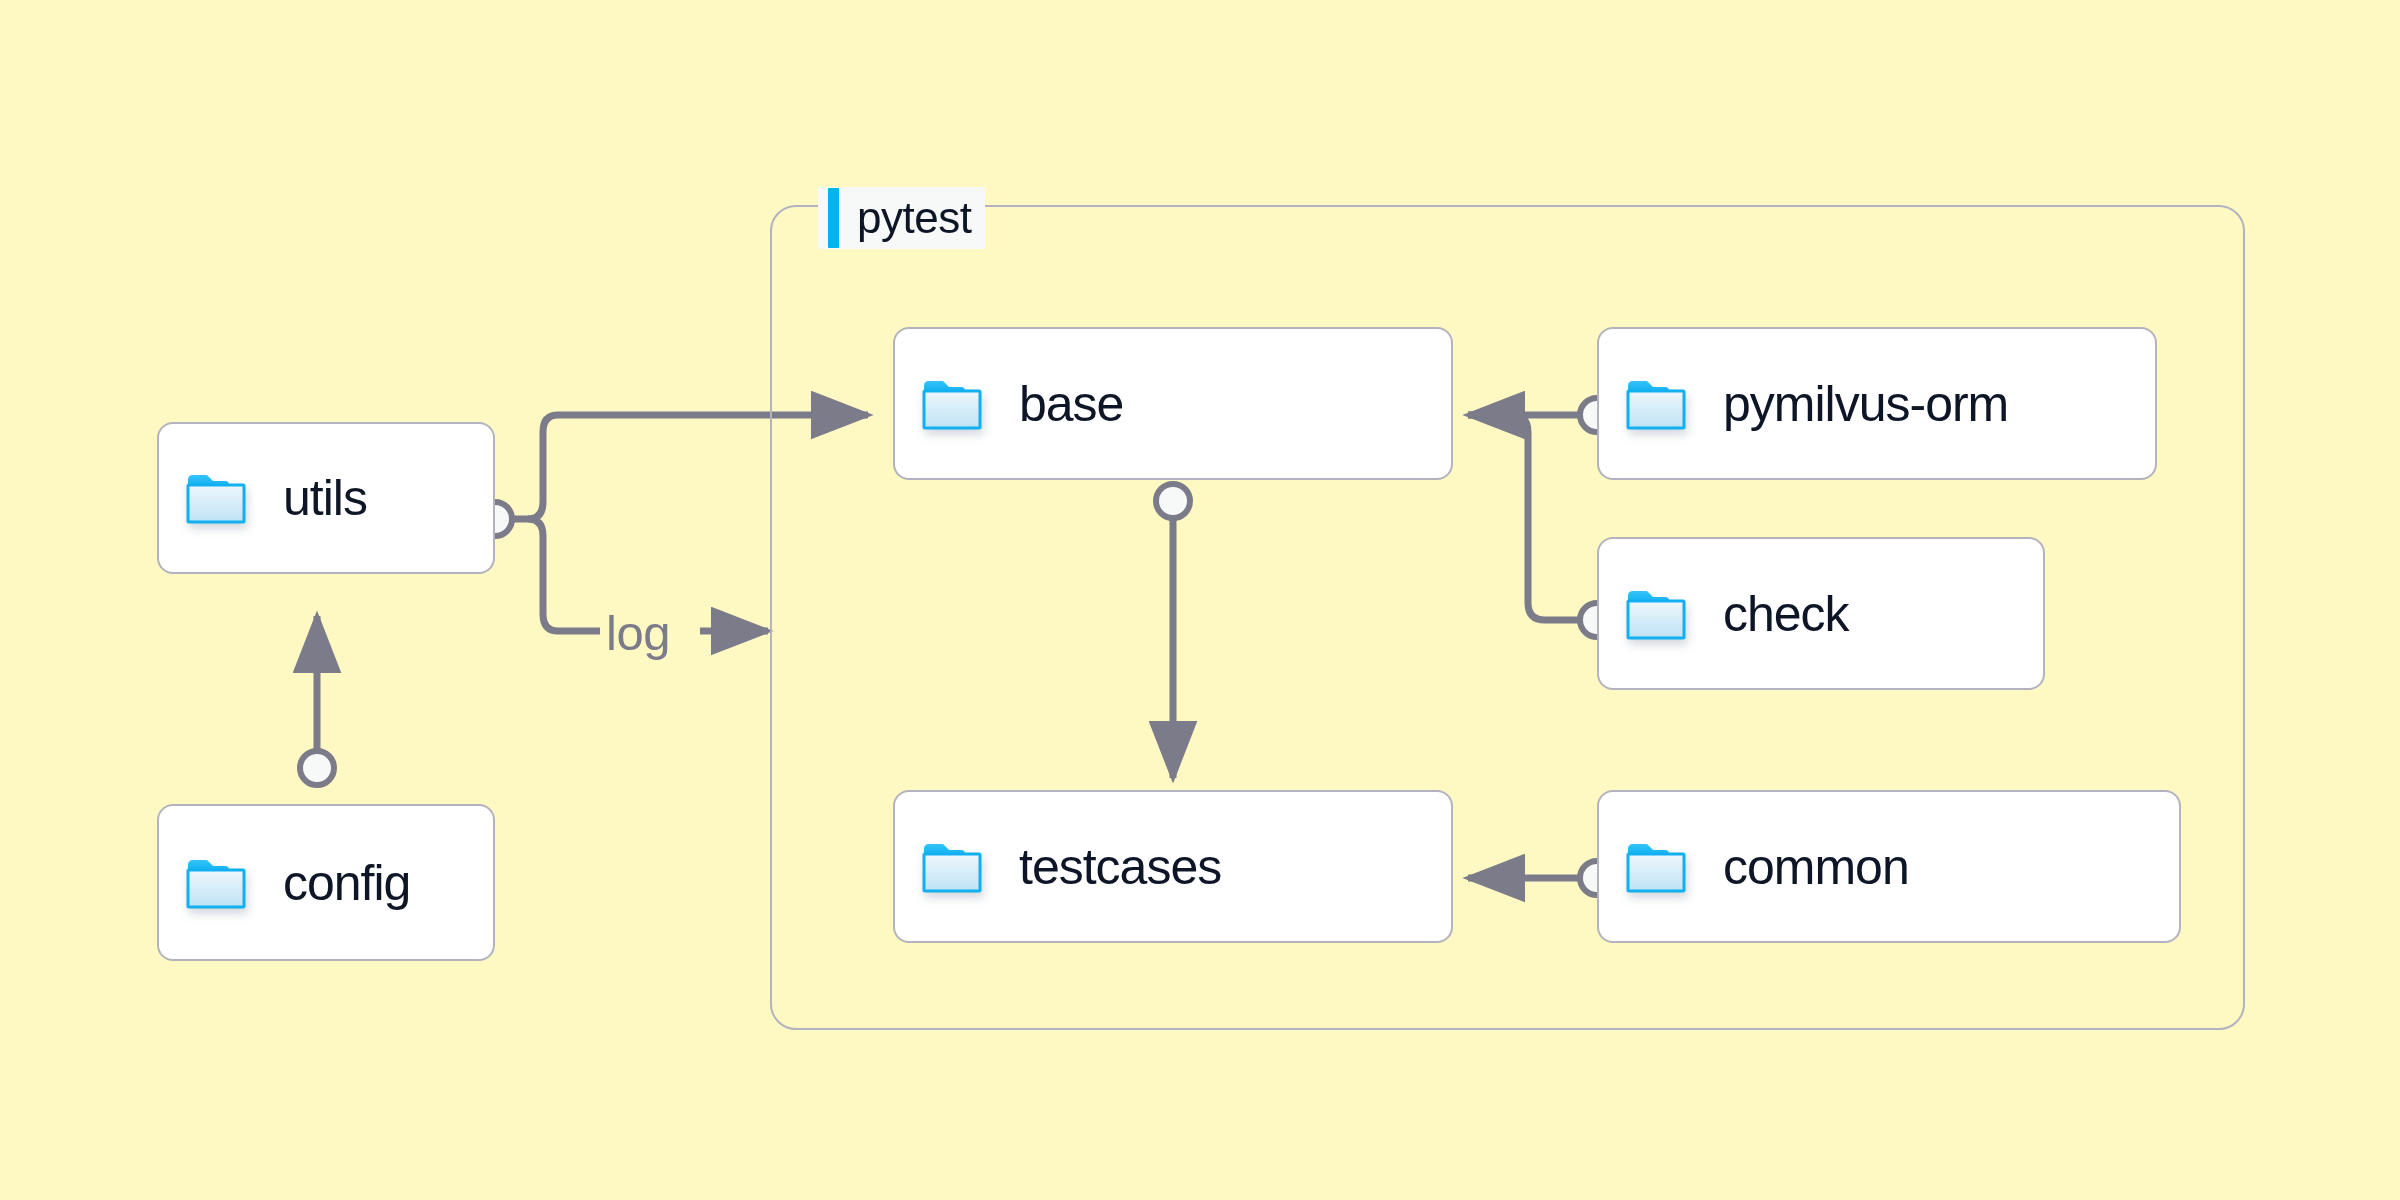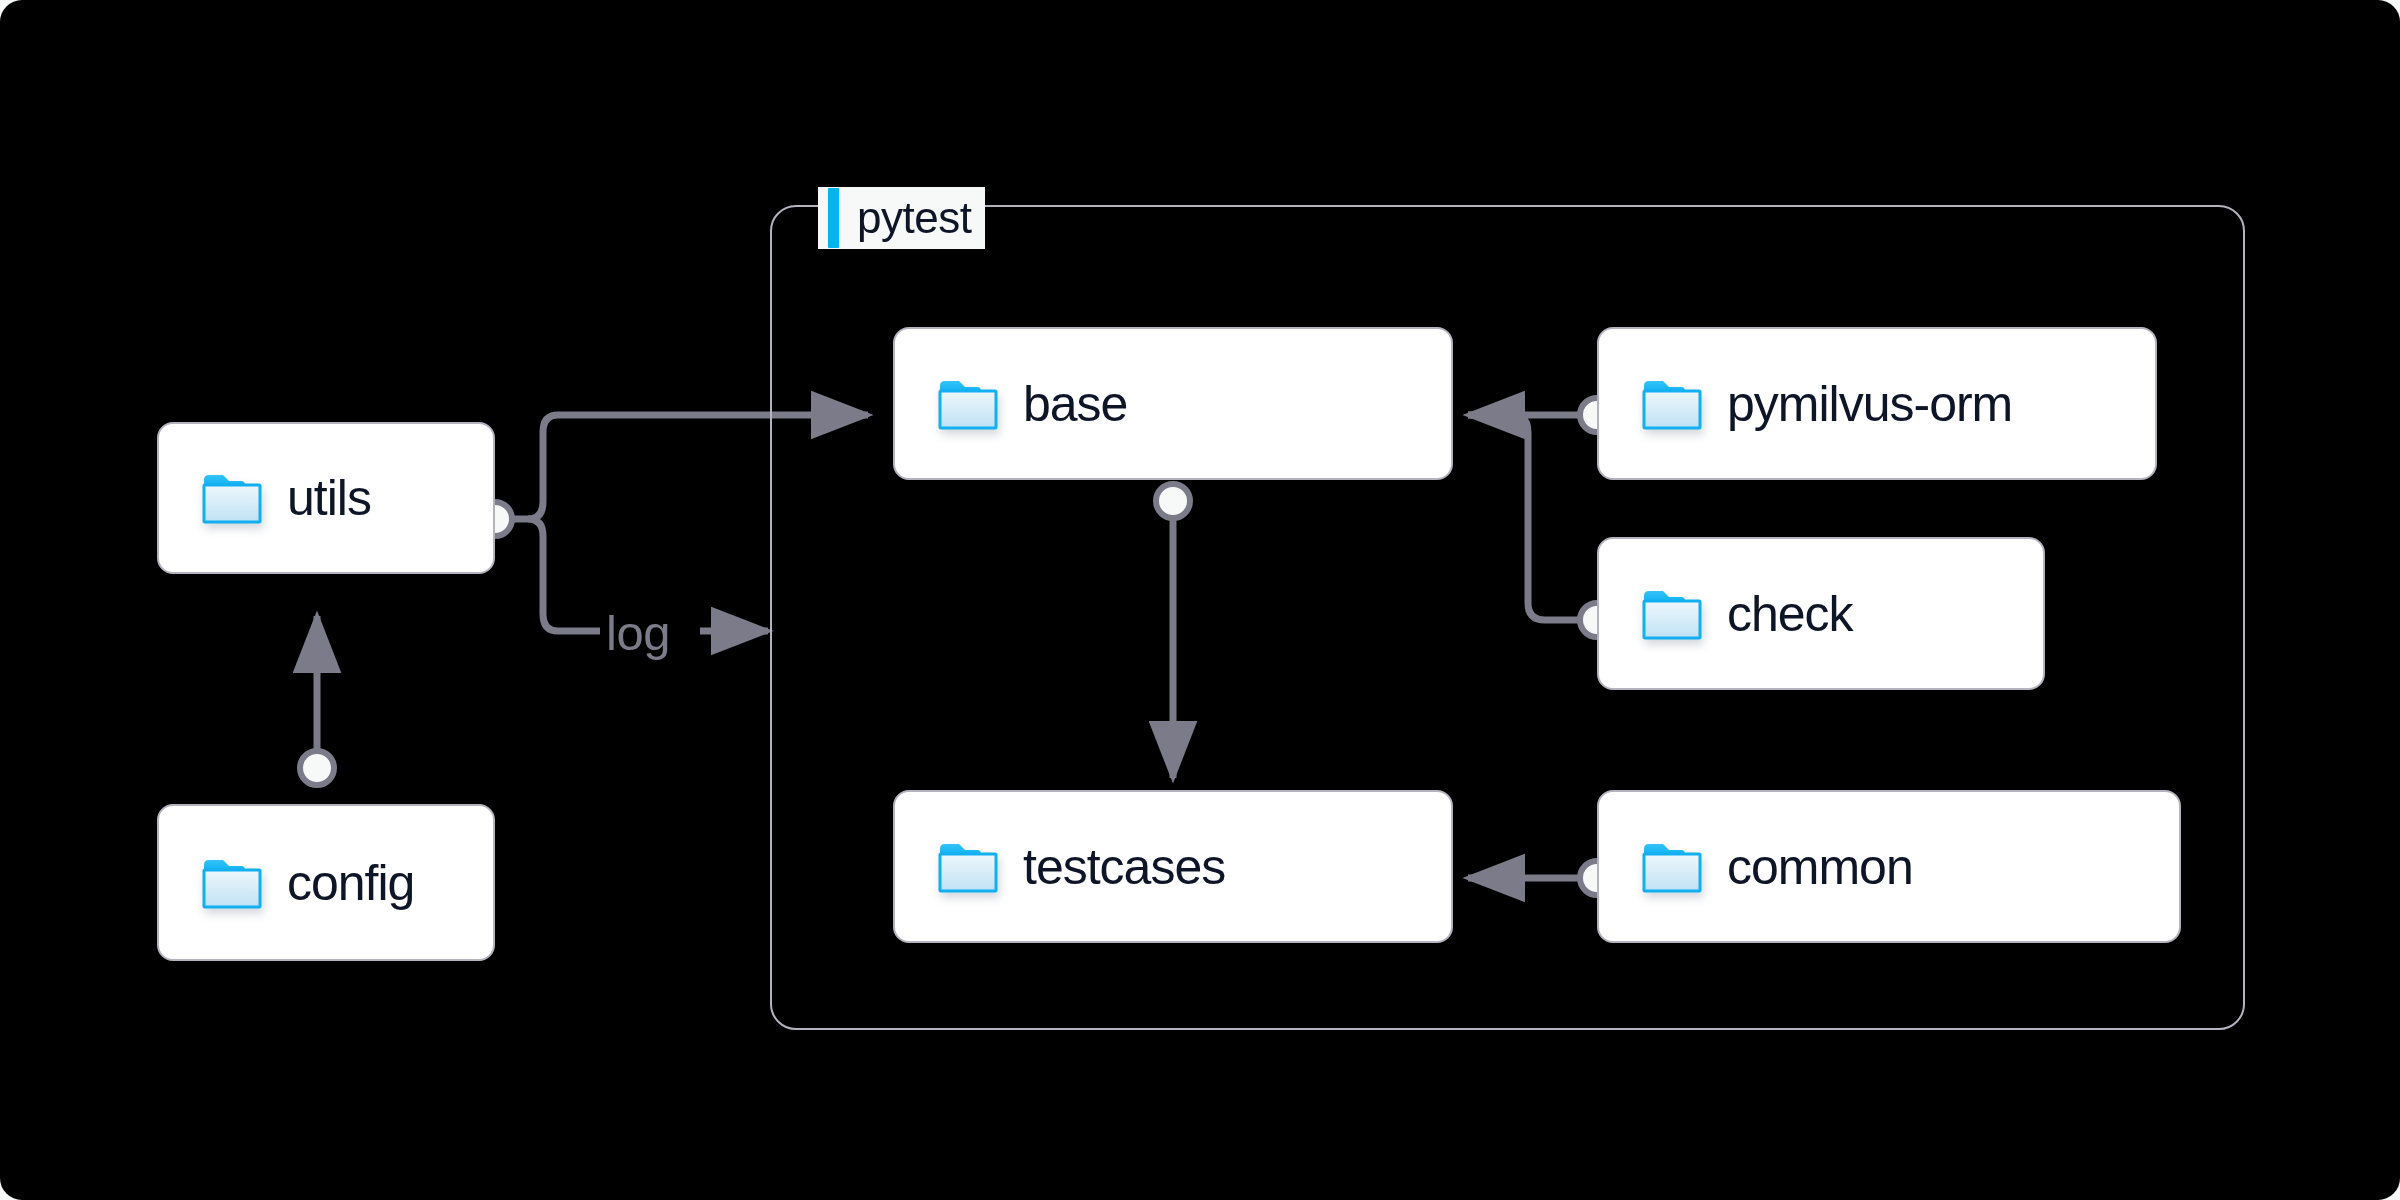--- a/index.html
+++ b/index.html
@@ -8,22 +8,21 @@
     overflow: hidden;
   }
   body {
     background: #f7f8f8;
     font-family: "Liberation Sans", sans-serif;
   }
   #stage {
     position: relative;
     width: 2400px;
     height: 1200px;
-    background: #000000;
-    border-radius: 22px;
+    background: #fef9c3;
   }
   #wires {
     position: absolute;
     left: 0; top: 0;
     width: 2400px; height: 1200px;
     pointer-events: none;
   }
 
   
   .group {
@@ -59,22 +58,22 @@
 
   
   .node {
     position: absolute;
     background: #ffffff;
     border: 2px solid #b3b2bf;
     border-radius: 16px;
     box-sizing: border-box;
     display: flex;
     align-items: center;
-    padding-left: 42px;
-    gap: 24px;
+    padding-left: 26px;
+    gap: 36px;
   }
   .node-label {
     font-size: 50px;
     color: #0d1526;
     letter-spacing: -1px;
     line-height: 1;
     white-space: nowrap;
   }
 
   

